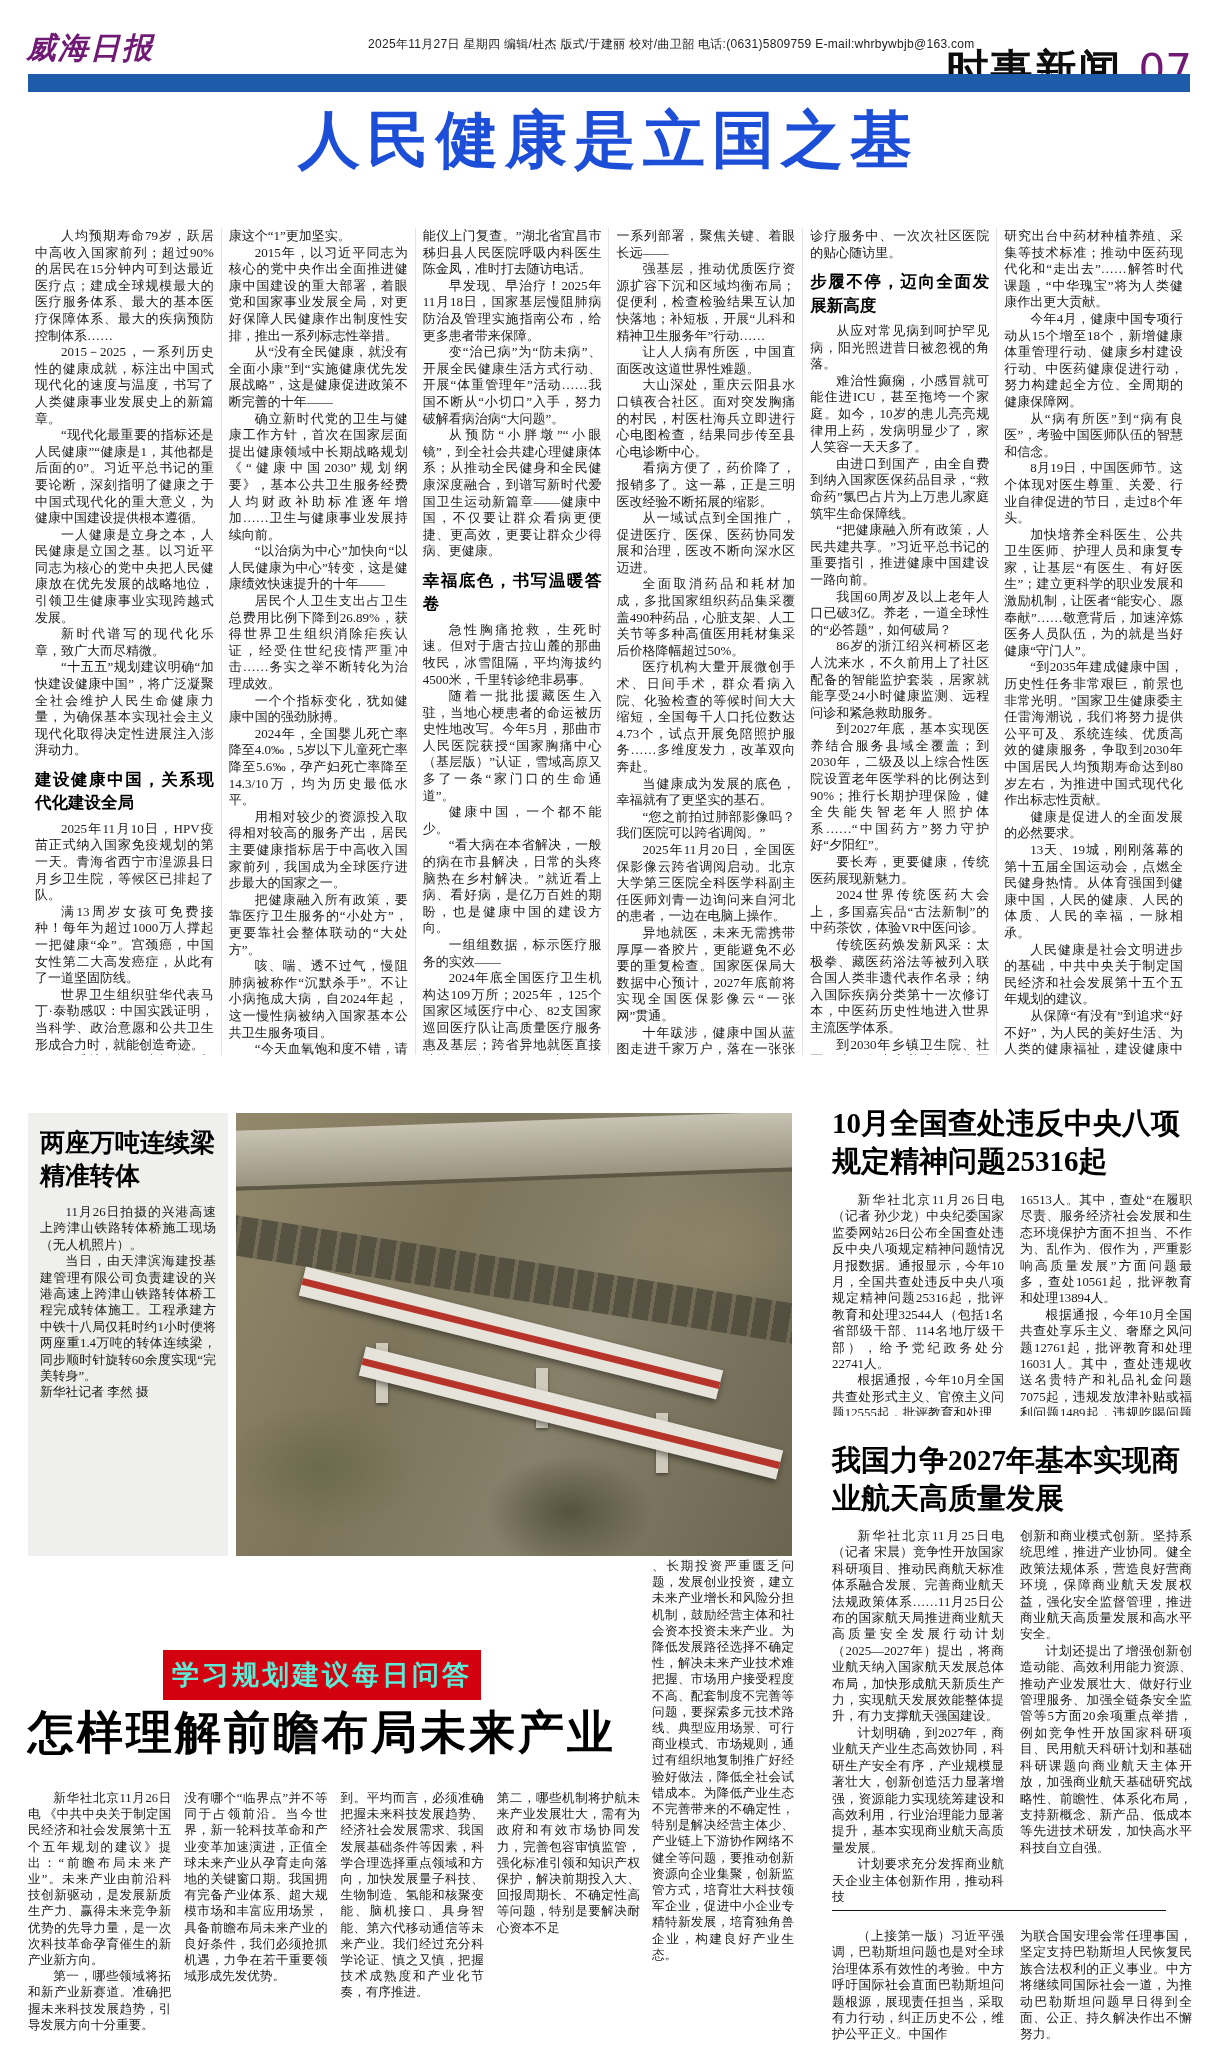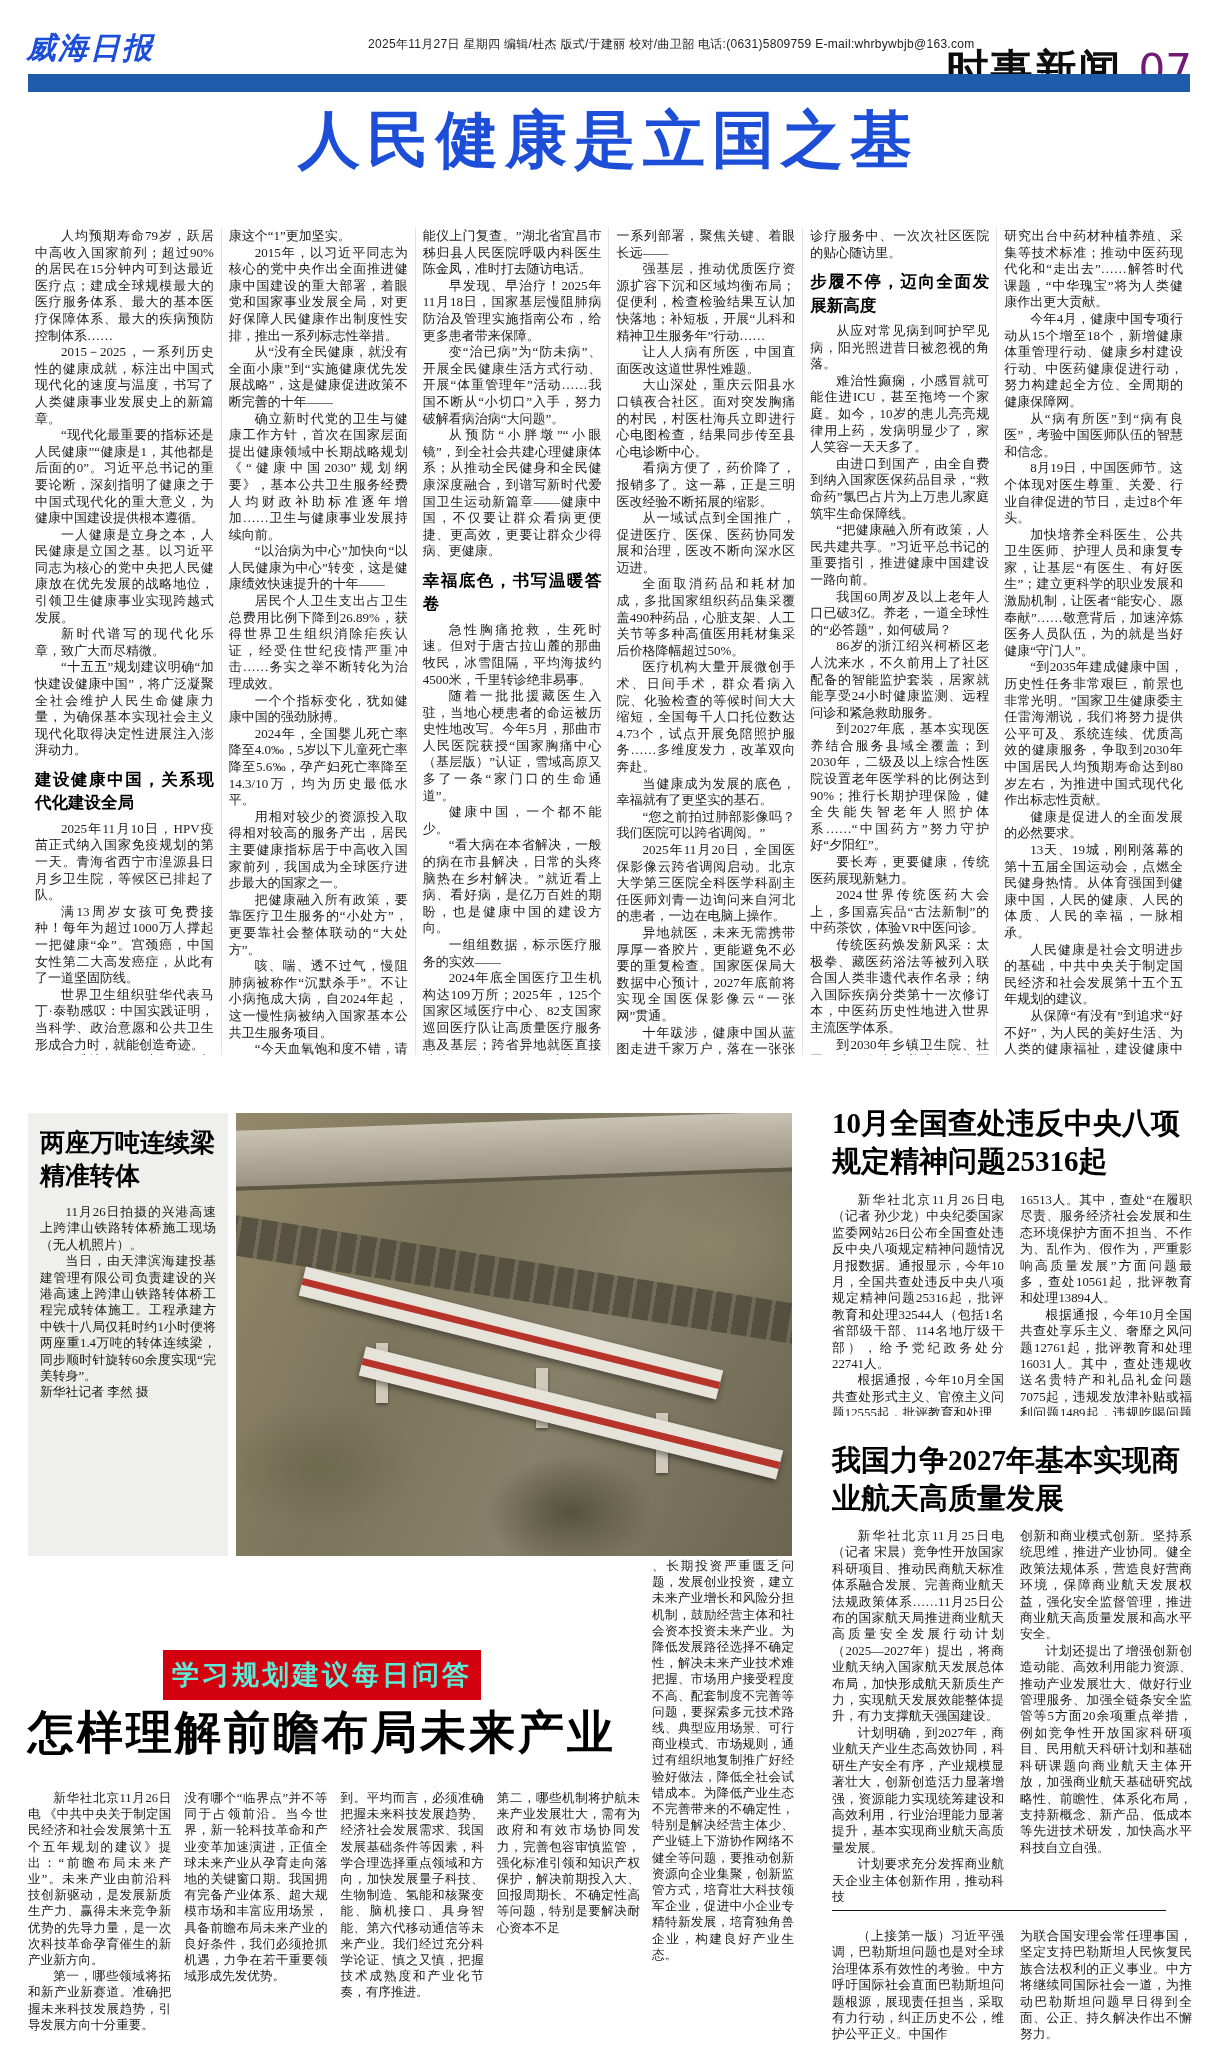--- a/index.html
+++ b/index.html
@@ -1,21 +1,21 @@
 <!DOCTYPE html>
 <html><head>
 <meta charset="utf-8">
 <style>
   html,body{margin:0;padding:0;background:#e8e8e8;}
   #page{position:relative;width:1217px;height:2054px;background:#ffffff;margin:0 auto;
         font-family:"Liberation Serif","DejaVu Serif",serif;color:#1a1a1a;overflow:hidden;}
   .abs{position:absolute;}
   
   .logo{left:26px;top:28px;font-size:30px;font-weight:900;font-style:italic;
-        color:#1d4ed8;letter-spacing:2px;font-family:"Liberation Serif",serif;}
+        color:#701a75;letter-spacing:2px;font-family:"Liberation Serif",serif;}
   .infoline{left:368px;top:36px;width:620px;font-size:12px;color:#222;
             font-family:"Liberation Sans",sans-serif;letter-spacing:0.3px;white-space:nowrap;}
   .section-head{left:930px;top:22px;width:262px;display:flex;align-items:baseline;justify-content:flex-end;gap:16px;margin-top:20px;}
   .section-title{font-size:42px;font-weight:900;font-family:"Liberation Sans",sans-serif;letter-spacing:2px;color:#0d0d0d;}
   .page-no{font-size:42px;font-weight:400;font-family:"DejaVu Sans",sans-serif;color:#701a75;}
   .bluebar{left:28px;top:74px;width:1162px;height:18px;}
   
   .main-headline{left:0;top:98px;width:1217px;text-align:center;font-size:62px;font-weight:900;
                  letter-spacing:7px;color:#1d4ed8;}
   .main-subtitle{left:0;top:181px;width:1217px;text-align:center;font-size:30px;font-weight:700;color:#000;}

